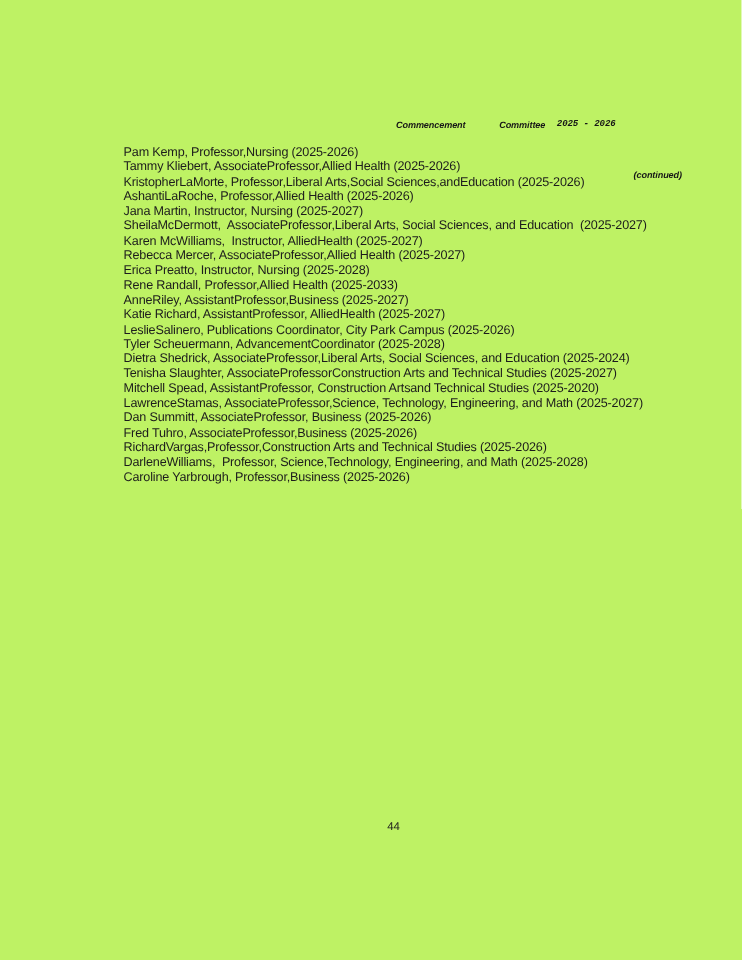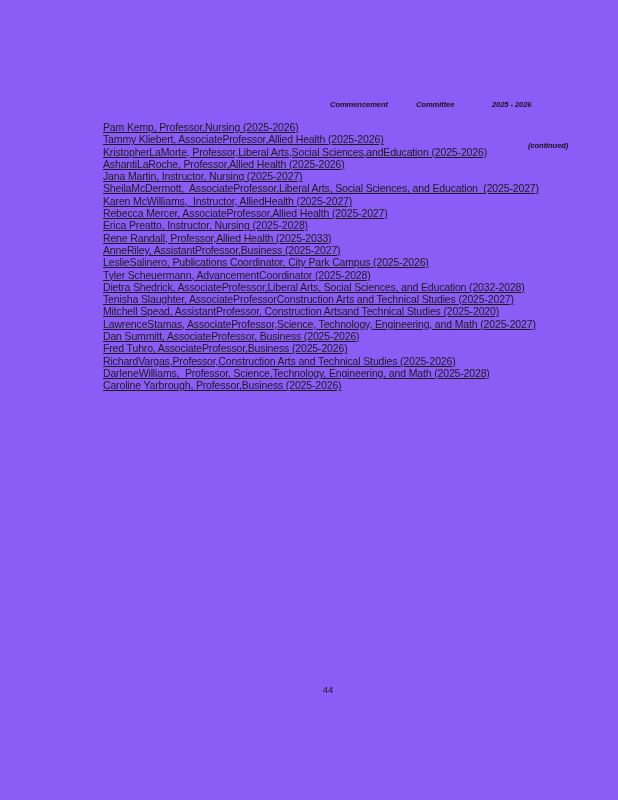--- a/index.html
+++ b/index.html
@@ -4,54 +4,53 @@
 <style>
   html, body {
     margin: 0;
     padding: 0;
     background: #ffffff;
   }
   .page {
     position: relative;
     width: 618px;
     height: 800px;
-    background: #8b5cf6;
+    background: #bef264;
     overflow: hidden;
     font-family: "Liberation Sans", sans-serif;
     color: #1f1f1f;
   }
   
   .running-header span {
     position: absolute;
     top: 100px;
     font-size: 7.6px;
     font-style: italic;
     font-weight: 700;
     color: #161616;
     white-space: pre;
     letter-spacing: -0.1px;
   }
   .hseg-1 { left: 330px; }
   .hseg-2 { left: 416px; }
-  .hseg-3 { left: 492px; }
+  .hseg-3 { left: 464px; font-family: Liberation Mono, monospace; }
   .hseg-4 { left: 528px; margin-top: 41px; }
   
   .roster {
     position: absolute;
     left: 103px;
     top: 121px;
     width: 515px;
   }
   .roster .line {
     font-size: 10.5px;
     line-height: 12.3px;
     white-space: pre;
     letter-spacing: -0.15px;
     color: #1c1c1c;
-    text-decoration: underline;
   }
   
   .pagenum {
     position: absolute;
     left: 303px;
     top: 684px;
     width: 50px;
     text-align: center;
     font-size: 9.5px;
     color: #1c1c1c;
@@ -87,26 +86,27 @@
       <div class="line">Karen McWilliams,  Instructor, AlliedHealth (2025-2027)</div>
 
       <div class="line">Rebecca Mercer, AssociateProfessor,Allied Health (2025-2027)</div>
 
       <div class="line">Erica Preatto, Instructor, Nursing (2025-2028)</div>
 
       <div class="line">Rene Randall, Professor,Allied Health (2025-2033)</div>
 
       <div class="line">AnneRiley, AssistantProfessor,Business (2025-2027)</div>
 
+      <div class="line">Katie Richard, AssistantProfessor, AlliedHealth (2025-2027)</div>
 
       <div class="line">LeslieSalinero, Publications Coordinator, City Park Campus (2025-2026)</div>
 
       <div class="line">Tyler Scheuermann, AdvancementCoordinator (2025-2028)</div>
 
-      <div class="line">Dietra Shedrick, AssociateProfessor,Liberal Arts, Social Sciences, and Education (2032-2028)</div>
+      <div class="line">Dietra Shedrick, AssociateProfessor,Liberal Arts, Social Sciences, and Education (2025-2024)</div>
 
       <div class="line">Tenisha Slaughter, AssociateProfessorConstruction Arts and Technical Studies (2025-2027)</div>
 
       <div class="line">Mitchell Spead, AssistantProfessor, Construction Artsand Technical Studies (2025-2020)</div>
 
       <div class="line">LawrenceStamas, AssociateProfessor,Science, Technology, Engineering, and Math (2025-2027)</div>
 
       <div class="line">Dan Summitt, AssociateProfessor, Business (2025-2026)</div>
 
       <div class="line">Fred Tuhro, AssociateProfessor,Business (2025-2026)</div>

